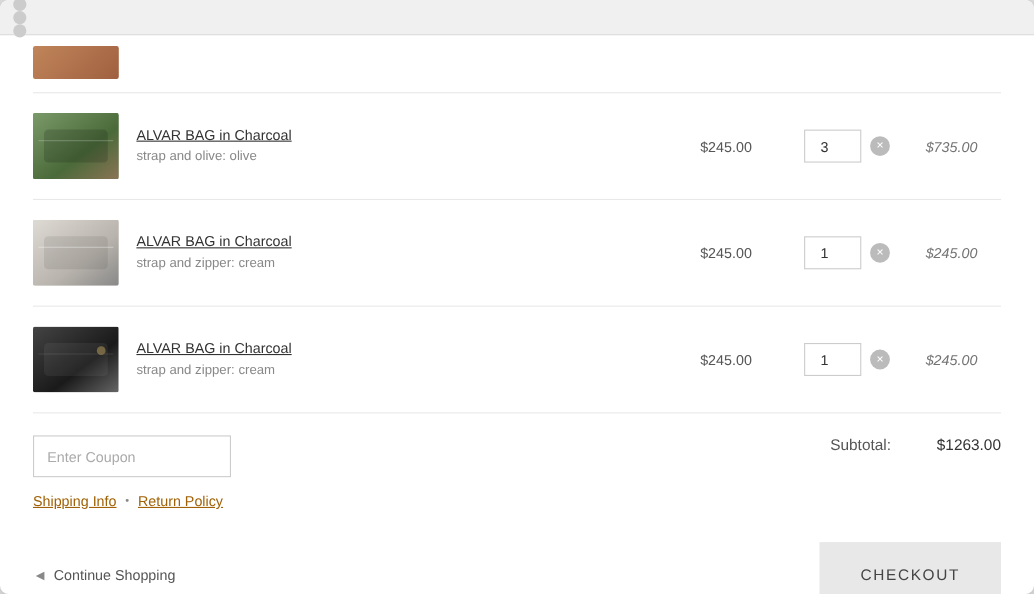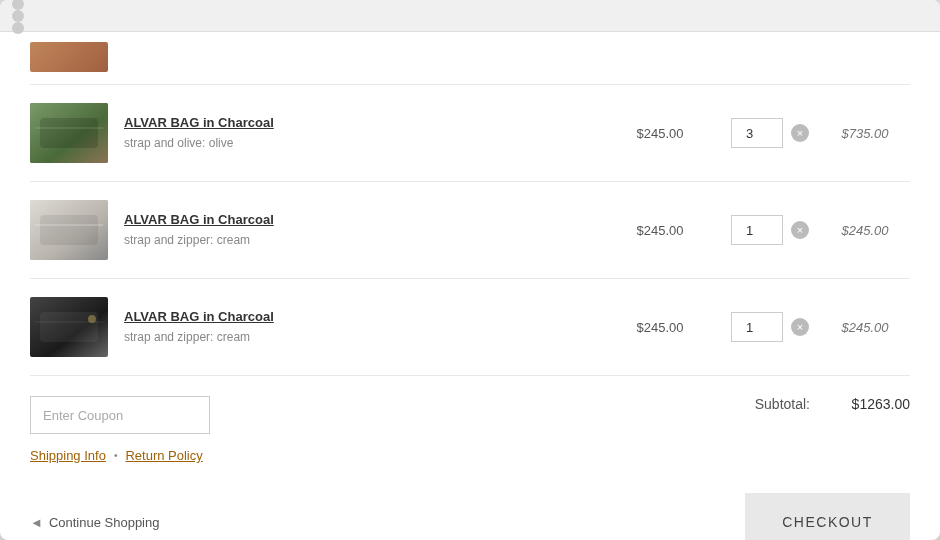--- a/index.html
+++ b/index.html
@@ -63,21 +63,21 @@
       height: 100%;
     }
     .product-info {
       flex: 1;
       min-width: 0;
     }
     .product-name {
       font-size: 13px;
       color: #333;
       text-decoration: underline;
-      font-weight: 700;
+      font-weight: 400;
       display: block;
       margin-bottom: 3px;
     }
     .product-variant {
       font-size: 12px;
       color: #888;
     }
     .product-price {
       width: 120px;
       text-align: center;

